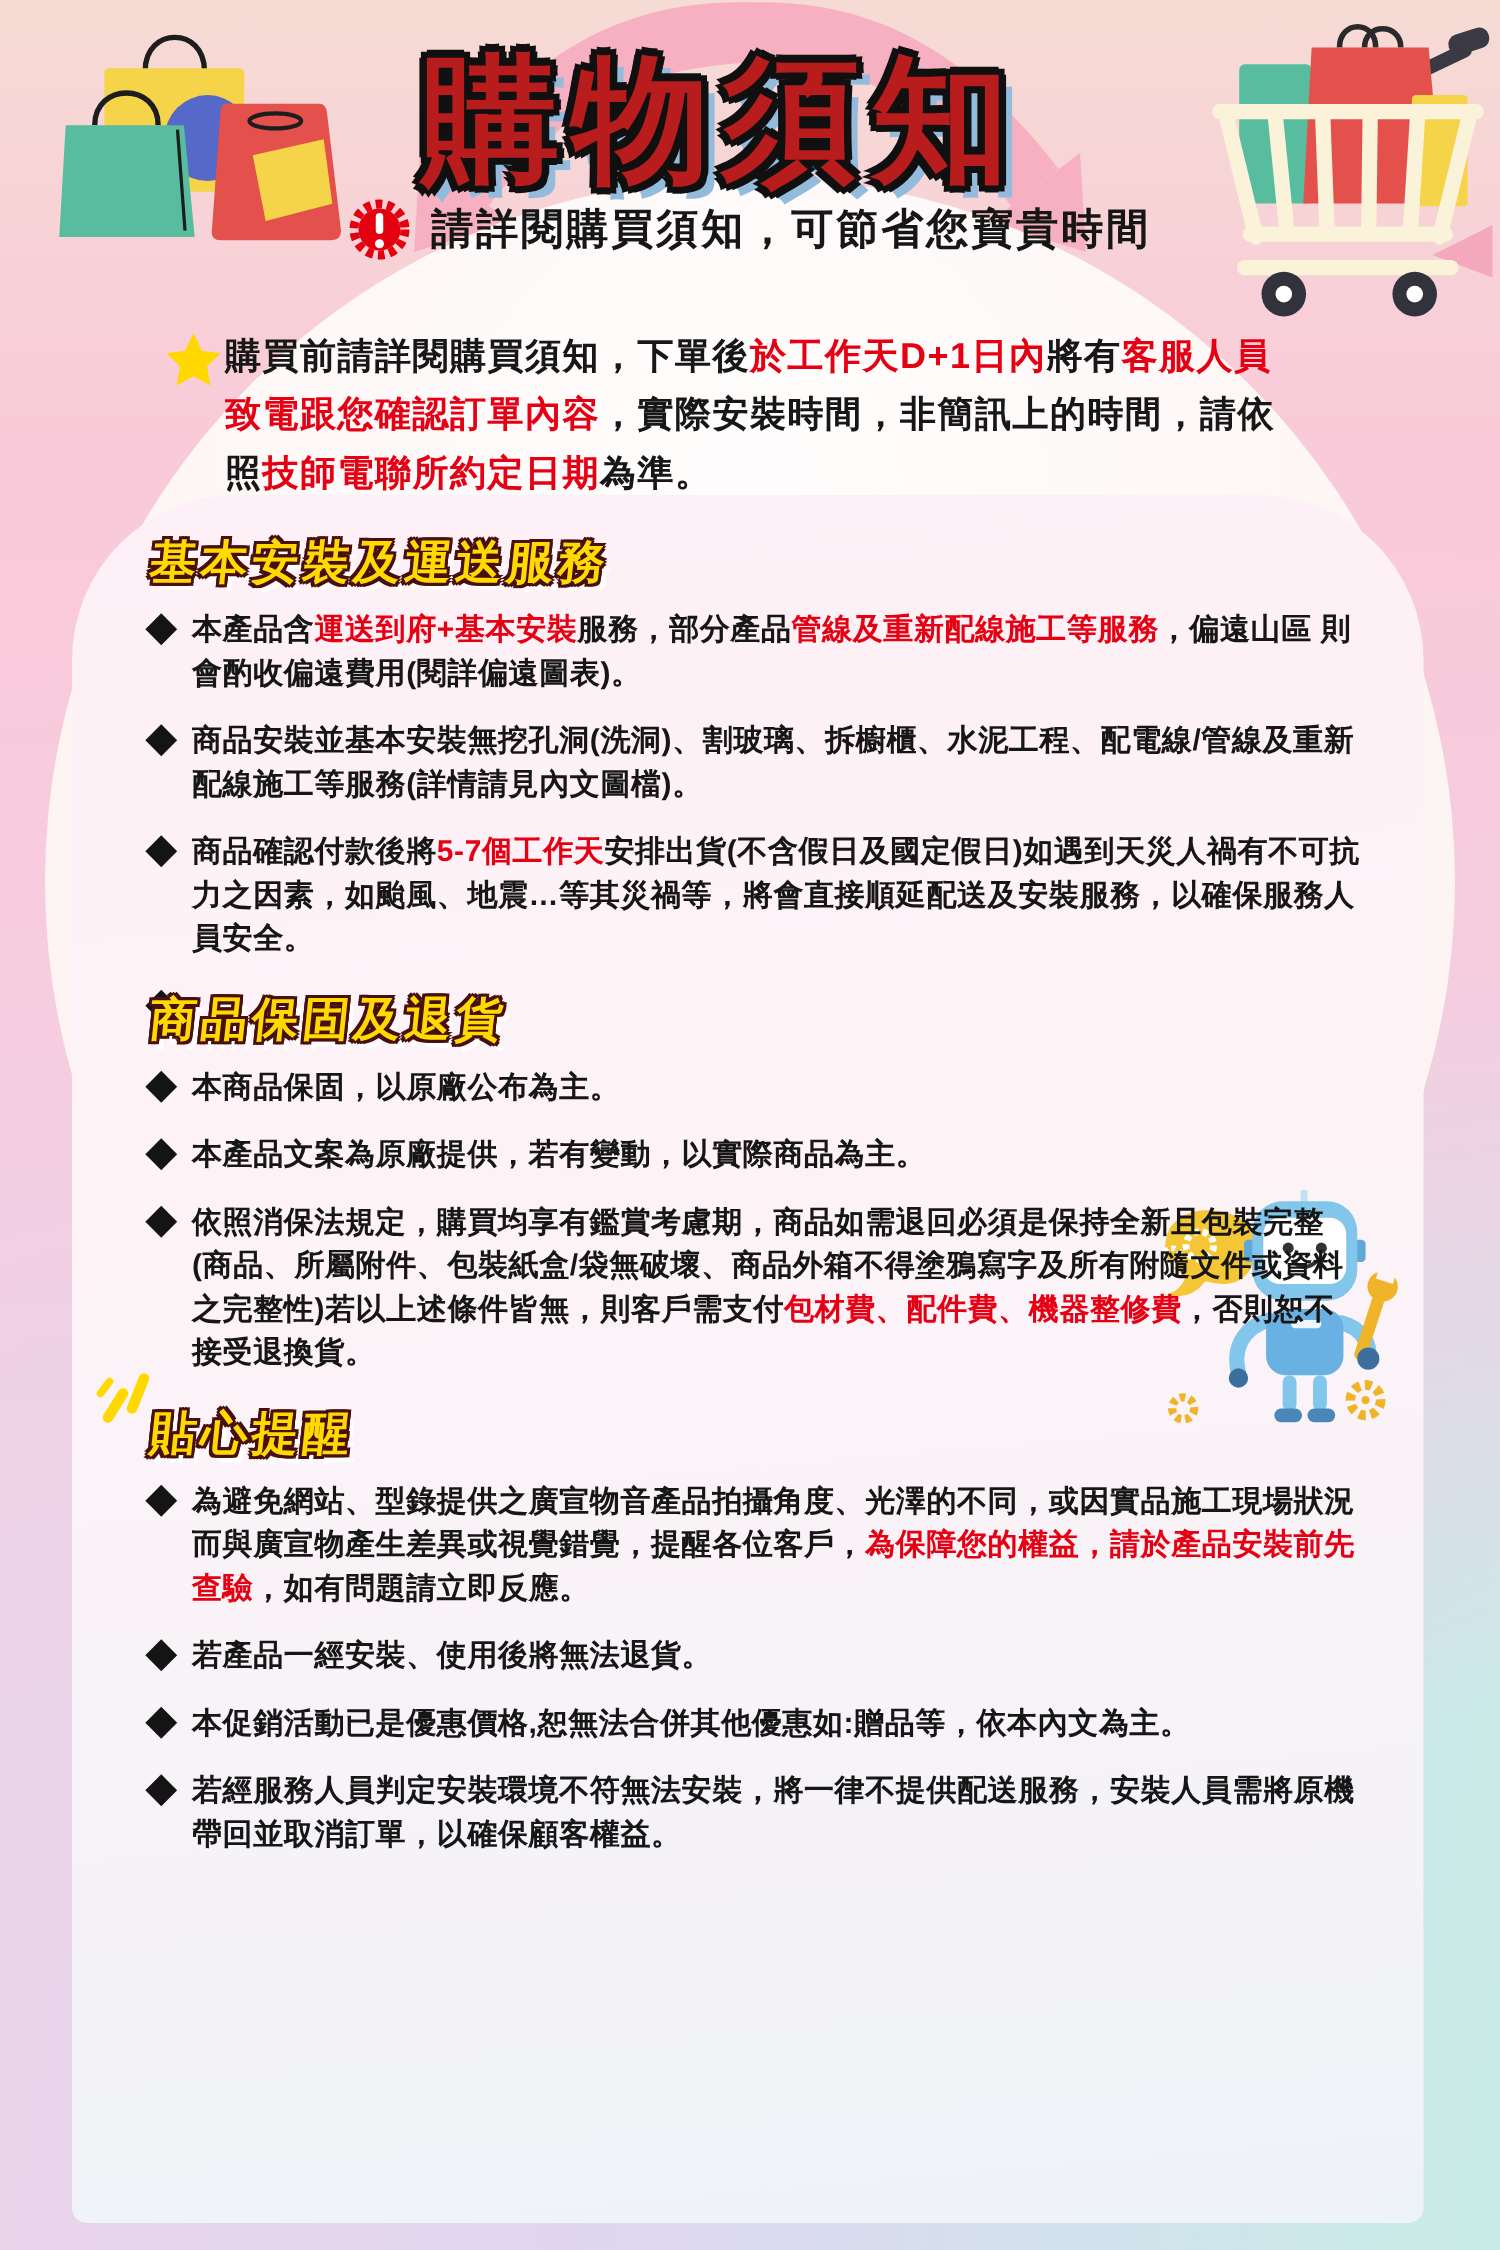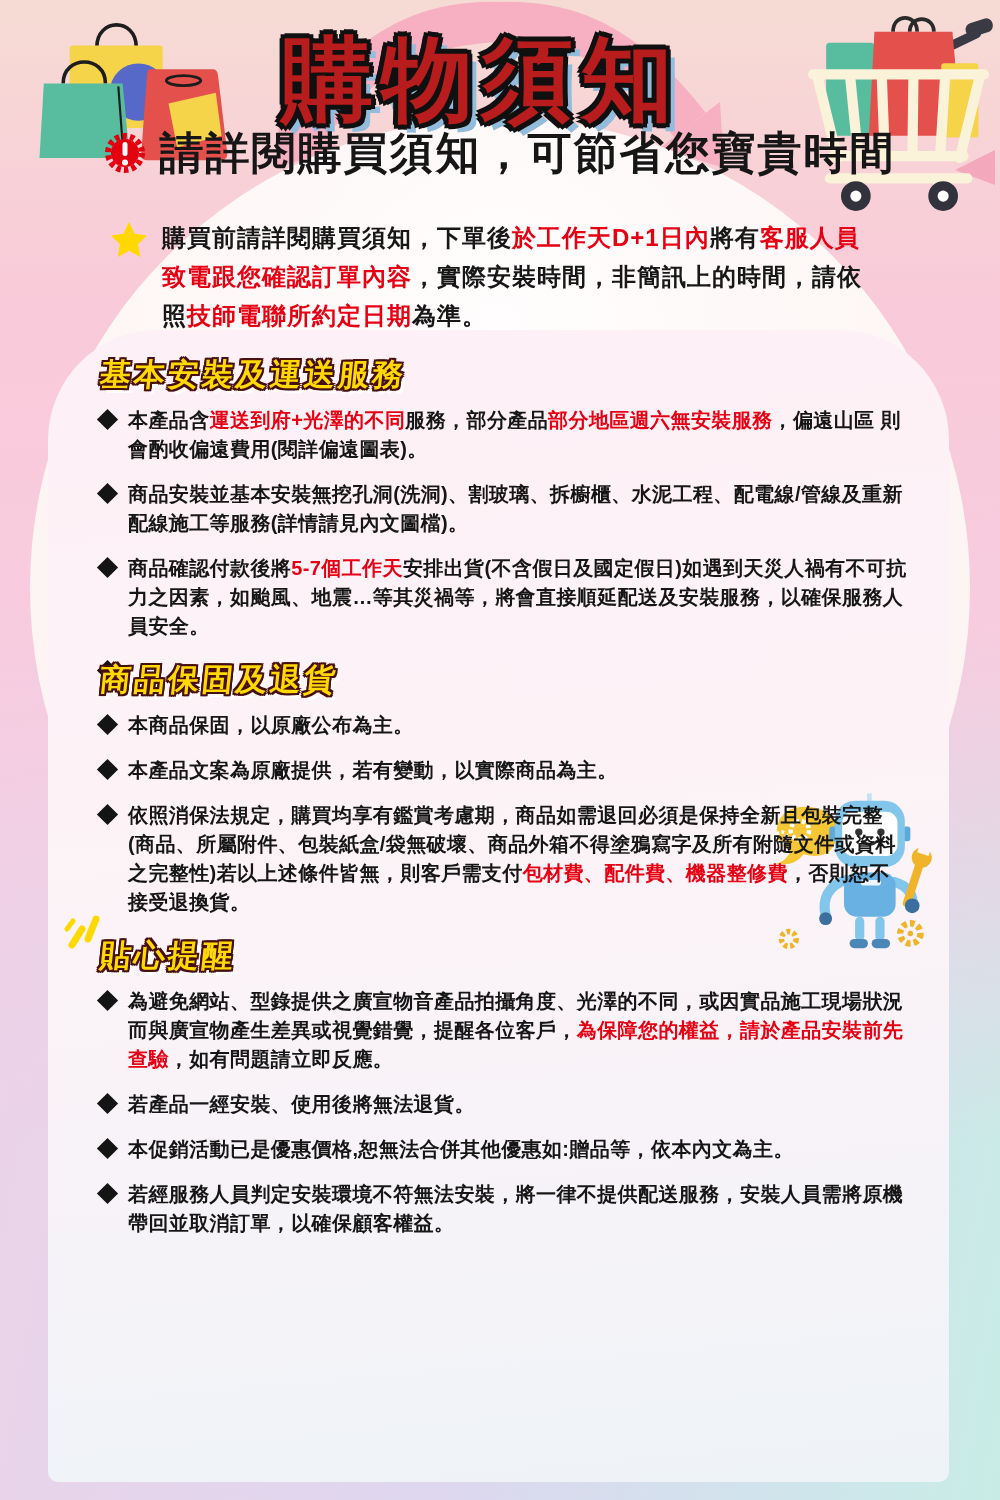--- a/index.html
+++ b/index.html
@@ -30,22 +30,22 @@
     position:absolute;left:0;top:18px;width:962px;text-align:center;z-index:5;
     font-size:92px;font-weight:900;letter-spacing:8px;color:#b91c1c;margin:0;
     text-shadow:
       -5px 0 0 #101010,5px 0 0 #101010,0 -5px 0 #101010,0 5px 0 #101010,
       -4px -4px 0 #101010,4px -4px 0 #101010,-4px 4px 0 #101010,4px 4px 0 #101010,
       9px 8px 0 #93bcdc;
   }
   
   .content{position:absolute;left:48px;top:125px;width:901px;z-index:10;}
   .subtitle-row{display:flex;justify-content:center;align-items:center;gap:12px;height:56px;}
-  .subtitle{font-size:44px;font-weight:900;color:#161616;letter-spacing:2px;margin:0;}
-  .intro{display:flex;gap:14px;margin:38px 0 4px 62px;}
+  .subtitle{font-size:28px;font-weight:900;color:#161616;letter-spacing:2px;margin:0;}
+  .intro{display:flex;gap:2px;margin:38px 0 4px 62px;}
   .intro .star{flex:0 0 auto;margin-top:2px;}
   .intro-text{
     width:712px;margin:0;font-size:24px;font-weight:800;line-height:1.62;
     letter-spacing:1px;color:#171717;
   }
   .sections{margin:0 42px 0 52px;}
   .section{margin-top:18px;}
   .heading-wrap{position:relative;margin-bottom:10px;}
   .sec-heading{
     display:inline-block;margin:0;font-size:31px;font-weight:900;letter-spacing:3px;
@@ -169,21 +169,21 @@
 
   <div class="sections" id="sections">
   <section class="section" data-sparkle="false">
     <div class="heading-wrap">
       
       <h2 class="sec-heading">基本安裝及運送服務</h2>
     </div>
     <div class="items">
   <div class="item">
     <span class="diamond"></span>
-    <p class="item-text"><span>本產品含</span><span class="red">運送到府+光澤的不同</span><span>服務，部分產品</span><span class="red">部分地區週六無安裝服務</span><span>，偏遠山區 則會酌收偏遠費用(閱詳偏遠圖表)。</span></p>
+    <p class="item-text"><span>本產品含</span><span class="red">運送到府+基本安裝</span><span>服務，部分產品</span><span class="red">管線及重新配線施工等服務</span><span>，偏遠山區 則會酌收偏遠費用(閱詳偏遠圖表)。</span></p>
           </div>
 
   <div class="item">
     <span class="diamond"></span>
     <p class="item-text"><span>商品安裝並基本安裝無挖孔洞(洗洞)、割玻璃、拆櫥櫃、水泥工程、配電線/管線及重新配線施工等服務(詳情請見內文圖檔)。</span></p>
   </div>
 
 
   <div class="item">
     <span class="diamond"></span>

